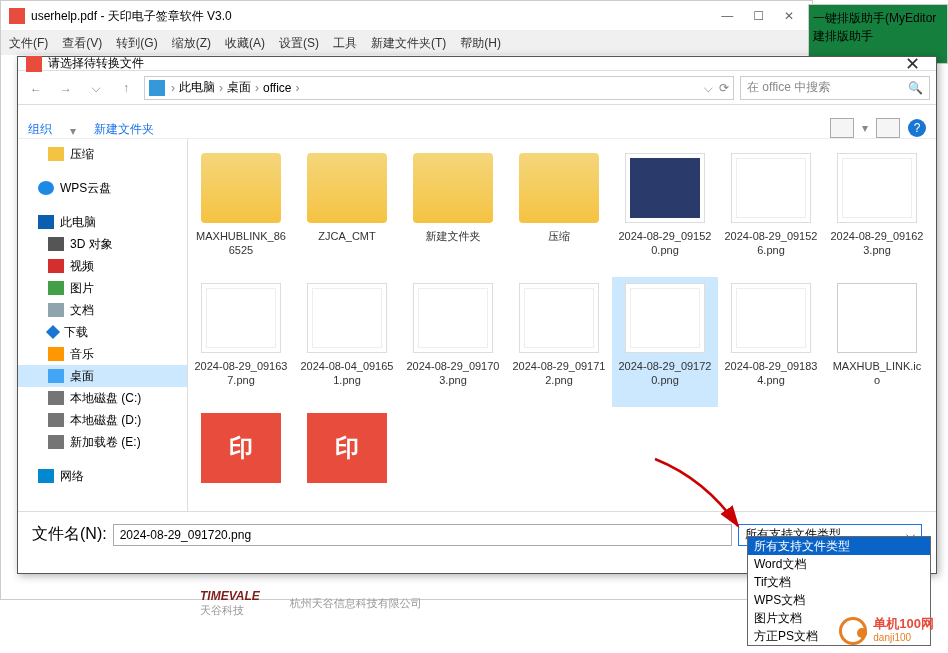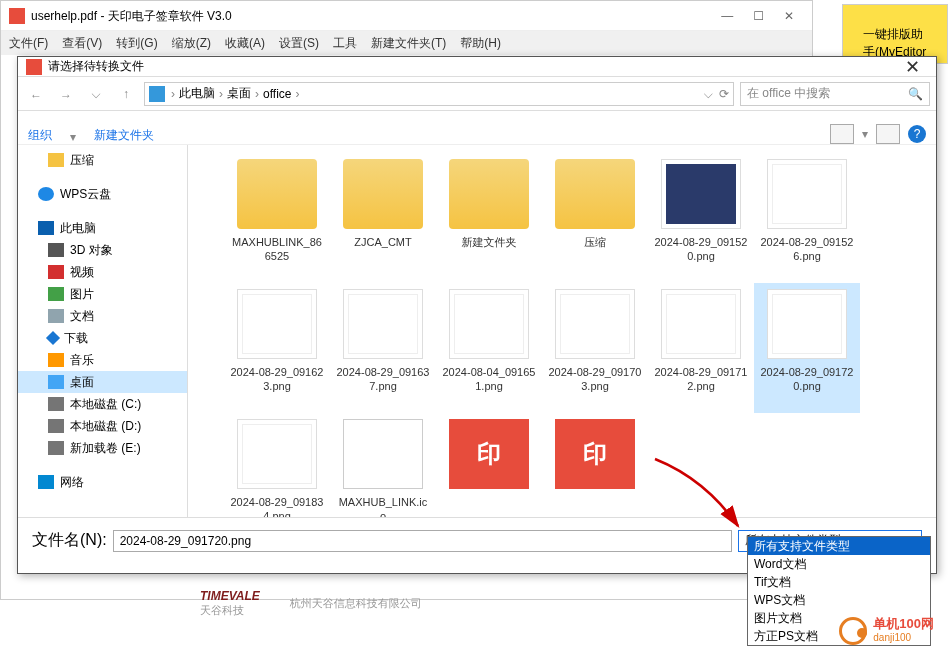--- a/index.html
+++ b/index.html
@@ -4,24 +4,24 @@
 <style>
 * { margin: 0; padding: 0; box-sizing: border-box; font-family: "Microsoft YaHei", Arial, sans-serif; }
 body { width: 948px; height: 653px; background: #fff; position: relative; font-size: 12px; }
 
 .bg-window { position: absolute; top: 0; left: 0; width: 813px; height: 600px; border: 1px solid #ccc; background: #fff; z-index: 1; }
 .bg-title { height: 30px; line-height: 30px; padding: 0 8px; background: #fff; display: flex; align-items: center; border-bottom: 1px solid #eee; }
 .bg-title .icon { width: 16px; height: 16px; background: #e74c3c; margin-right: 6px; }
 .bg-controls { margin-left: auto; display: flex; gap: 20px; padding-right: 10px; color: #666; }
 .bg-menu { height: 24px; line-height: 24px; padding: 0 8px; background: #f0f0f0; display: flex; gap: 14px; color: #333; }
 
-.side-window { position: absolute; right: 0; top: 4px; width: 106px; height: 60px; border: 1px solid #ccc; background: #fde047; padding: 20px; z-index: 2; line-height: 18px; }
+.side-window { position: absolute; right: 0; top: 4px; width: 140px; height: 60px; border: 1px solid #ccc; background: #15803d; padding: 4px; z-index: 2; line-height: 18px; }
 
 .dialog { position: absolute; top: 56px; left: 17px; width: 920px; height: 518px; border: 1px solid #555; background: #fff; z-index: 10; box-shadow: 2px 2px 8px rgba(0,0,0,0.3); }
-.dlg-title { height: 20px; display: flex; align-items: center; padding: 0 8px; background: #fff; border-bottom: 1px solid #ddd; }
+.dlg-title { height: 14px; display: flex; align-items: center; padding: 0 8px; background: #fff; border-bottom: 1px solid #ddd; }
 .dlg-title .icon { width: 16px; height: 16px; background: #e74c3c; margin-right: 6px; }
 .dlg-close { margin-left: auto; font-size: 18px; color: #333; padding: 0 8px; cursor: pointer; }
 
 .addr-row { height: 34px; border-bottom: 1px solid #ddd; display: flex; align-items: center; padding: 0 6px; gap: 6px; }
 .nav-btn { width: 24px; height: 24px; display: flex; align-items: center; justify-content: center; color: #888; cursor: pointer; }
 .addr-bar { flex: 1; height: 24px; border: 1px solid #ccc; display: flex; align-items: center; padding: 0 4px; background: #fff; }
 .addr-bar .pc { width: 16px; height: 16px; background: #3498db; margin-right: 6px; }
 .crumb { display: flex; align-items: center; gap: 4px; }
 .crumb .sep { color: #888; }
 .search-box { width: 190px; height: 24px; border: 1px solid #ccc; display: flex; align-items: center; padding: 0 6px; color: #888; }
@@ -45,21 +45,21 @@
 .ic-3d { background: #555; }
 .ic-video { background: #d32f2f; }
 .ic-pic { background: #43a047; }
 .ic-doc { background: #90a4ae; }
 .ic-down { background: #1976d2; transform: rotate(45deg); width: 10px; height: 10px; }
 .ic-music { background: #ff9800; }
 .ic-desk { background: #42a5f5; }
 .ic-disk { background: #757575; }
 .ic-net { background: #0288d1; }
 
-.files-area { flex: 1; overflow-y: auto; padding: 8px 0; margin-left: 36px; }
+.files-area { flex: 1; overflow-y: auto; padding: 8px 0; }
 .file-grid { display: flex; flex-wrap: wrap; }
 .file-item { width: 106px; height: 130px; display: flex; flex-direction: column; align-items: center; padding: 6px; cursor: pointer; }
 .file-item.sel { background: #cce8ff; }
 .thumb { width: 80px; height: 70px; margin-bottom: 6px; position: relative; }
 .th-folder { background: linear-gradient(#f5d67b, #f5c342); border-radius: 4px; }
 .th-png { background: #fff; border: 1px solid #ddd; }
 .th-png::before { content: ''; position: absolute; top: 4px; left: 4px; right: 4px; bottom: 4px; background: #eef; }
 .th-png.dark::before { background: #2a3a6a; }
 .th-png.white::before { background: #fff; border: 1px solid #eee; }
 .th-ico { background: #fff; border: 1px solid #ccc; }

